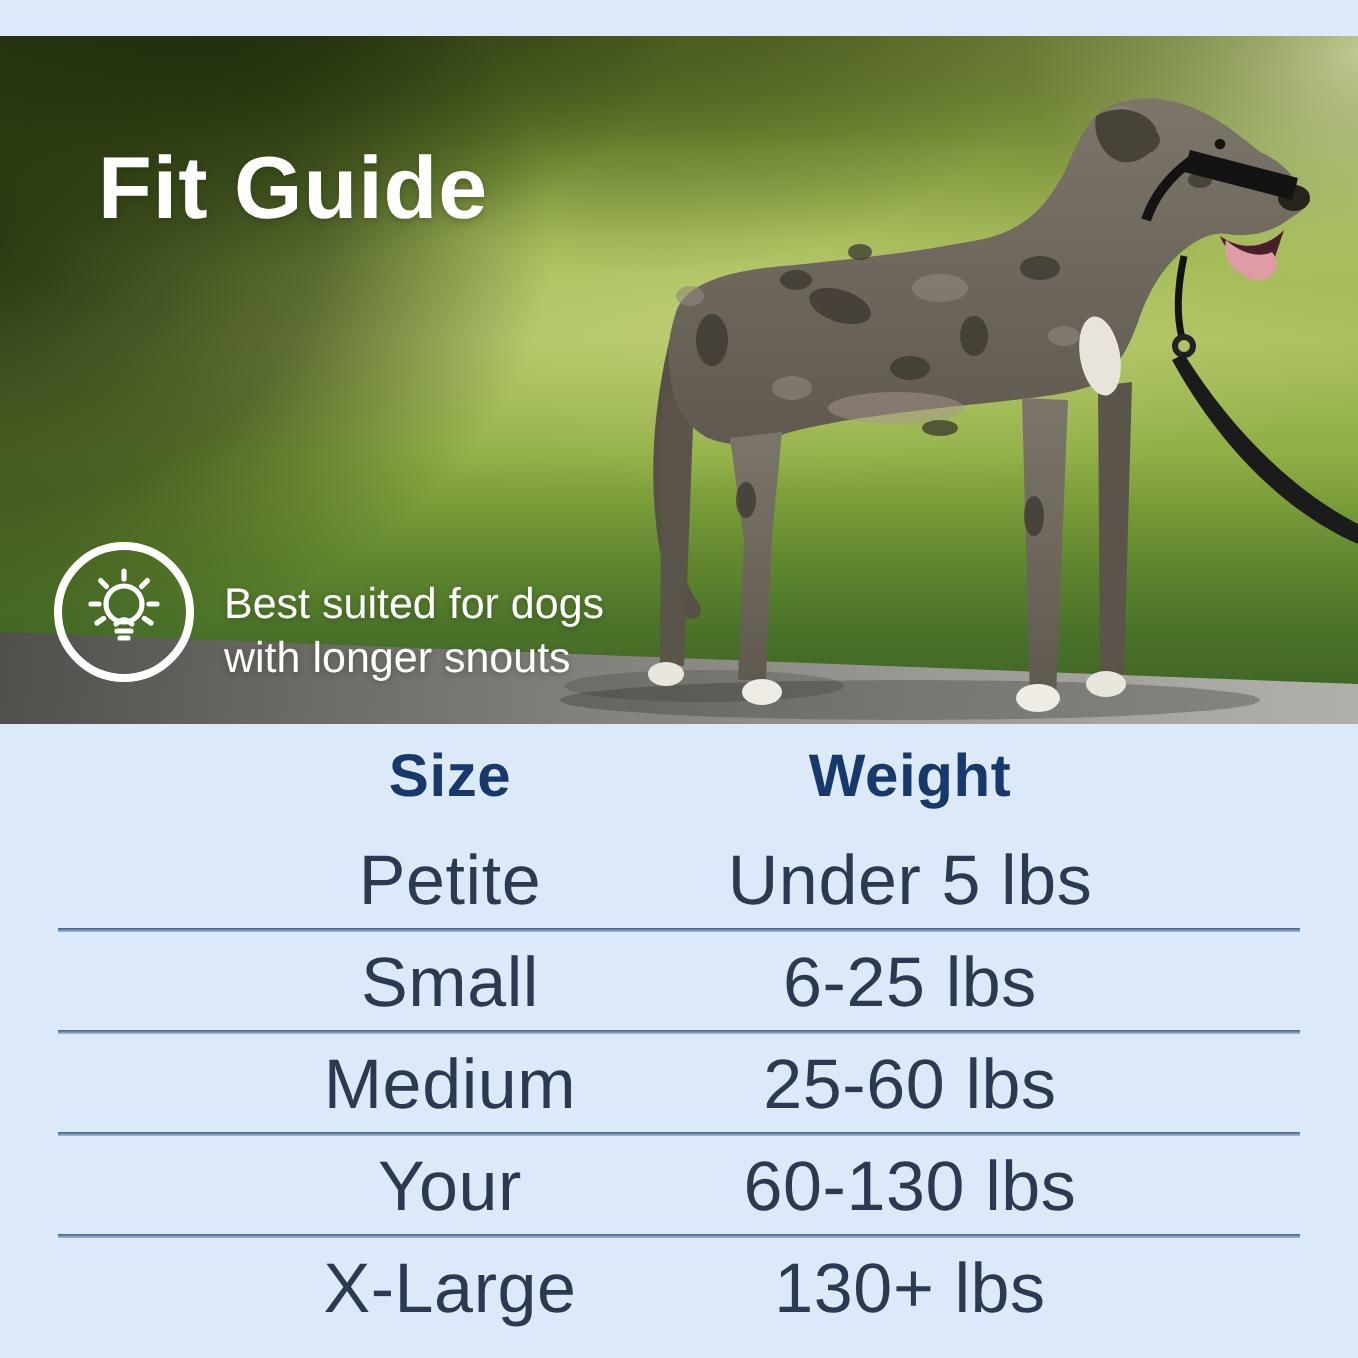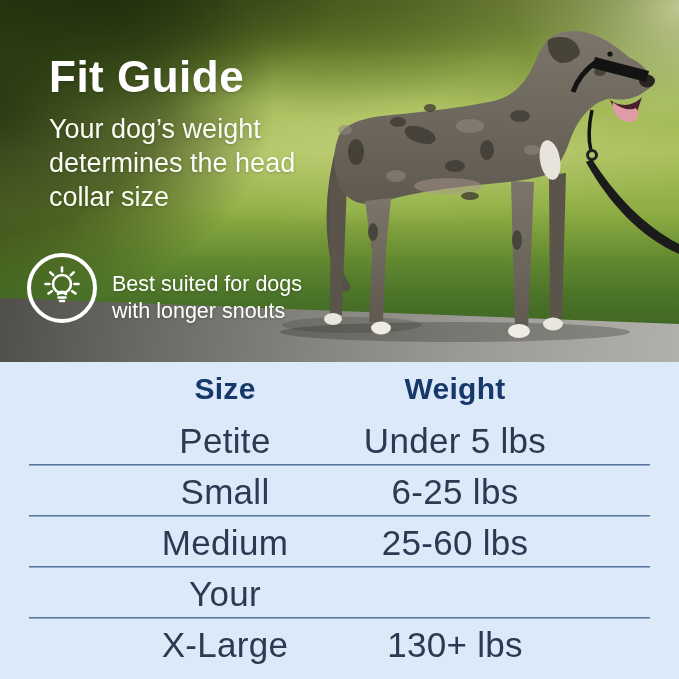--- a/index.html
+++ b/index.html
@@ -3,21 +3,21 @@
 <meta charset="utf-8">
 <style>
   * { margin:0; padding:0; box-sizing:border-box; }
   html,body { width:679px; height:679px; }
   body { font-family:"Liberation Sans","DejaVu Sans",sans-serif; }
 
   .stage { position:relative; width:679px; height:679px; overflow:hidden; background:#dce9f8; }
 
   
   .photo {
-    position:absolute; left:0; top:0; width:679px; height:362px; overflow:hidden;
+    position:absolute; left:0; top:18px; width:679px; height:362px; overflow:hidden;
     background:
       radial-gradient(420px 300px at -4% 28%, rgba(26,40,10,0.92) 0%, rgba(26,40,10,0.55) 45%, rgba(26,40,10,0) 72%),
       radial-gradient(320px 210px at 18% -8%, rgba(30,44,12,0.9), rgba(30,44,12,0) 70%),
       radial-gradient(280px 190px at 48% -5%, rgba(74,92,30,0.8), rgba(74,92,30,0) 72%),
       radial-gradient(320px 230px at 78% -10%, rgba(130,148,70,0.75), rgba(130,148,70,0) 72%),
       radial-gradient(220px 160px at 100% 2%, rgba(223,228,180,0.9), rgba(223,228,180,0) 75%),
       radial-gradient(520px 130px at 55% 38%, rgba(214,223,146,0.45), rgba(214,223,146,0) 70%),
       linear-gradient(to bottom, #48581f 0%, #5c7228 8%, #7c9738 16%, #9ab44d 28%, #a9bf5c 42%, #8fae44 58%, #62882f 72%, #4a7329 82%, #3f6424 92%, #3a5c20 100%);
   }
   .walkway {
@@ -133,21 +133,20 @@
 
       <path d="M595,57 L649,71 L646,82 L592,68 Z" fill="#131313"></path>
       <path d="M596,62 C585,70 577,80 573,92" stroke="#131313" stroke-width="5" fill="none"></path>
       <path d="M592,110 C589,124 588,139 591,151" stroke="#131313" stroke-width="3.5" fill="none"></path>
       <circle cx="592" cy="155" r="4.5" fill="none" stroke="#222222" stroke-width="3"></circle>
 
       <path d="M592,159 C614,194 644,226 679,244 L679,254 C640,237 608,202 586,162 Z" fill="#1b1b1b"></path>
     </svg>
 
     <h1 class="photo-title">Fit Guide</h1>
-    <p class="photo-subtitle">Your dog’s weight determines the head collar size</p>
 
     <div class="tip">
       <span class="tip-circle">
         <svg width="48" height="48" viewBox="0 0 48 48" fill="none" stroke="#ffffff" stroke-width="2.6" stroke-linecap="round">
           <circle cx="24" cy="20" r="9"></circle>
           <path d="M20,30 q4,-4 8,0"></path>
           <path d="M20.5,33.5 h7"></path>
           <path d="M22,37 h4"></path>
           <path d="M24,7.5 V3.5"></path>
           <path d="M15.2,11.2 L12.3,8.3"></path>
@@ -174,20 +173,21 @@
     <div class="t-row divided">
       <span class="cell c-size">Small</span>
       <span class="cell c-weight">6-25 lbs</span>
     </div>
     <div class="t-row divided">
       <span class="cell c-size">Medium</span>
       <span class="cell c-weight">25-60 lbs</span>
     </div>
     <div class="t-row divided">
       <span class="cell c-size">Your</span>
+      <span class="cell c-weight">60-130 lbs</span>
     </div>
     <div class="t-row">
       <span class="cell c-size">X-Large</span>
       <span class="cell c-weight">130+ lbs</span>
     </div>
   </section>
 
 </div>
 
 </body></html>

